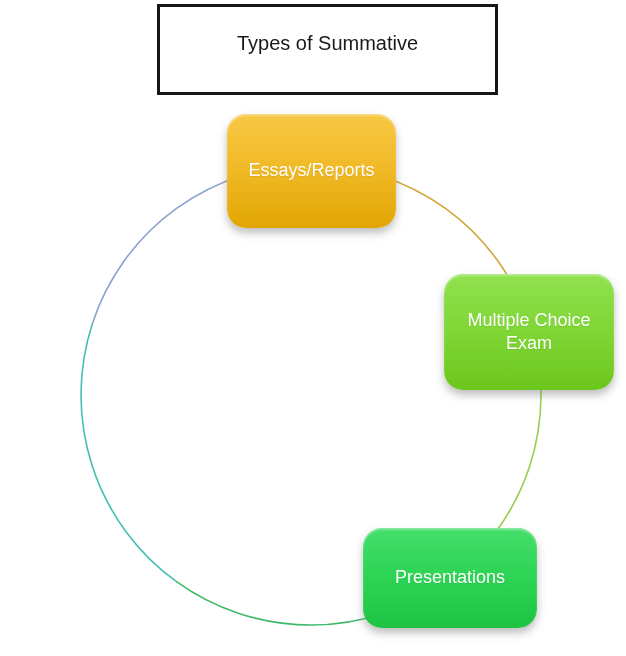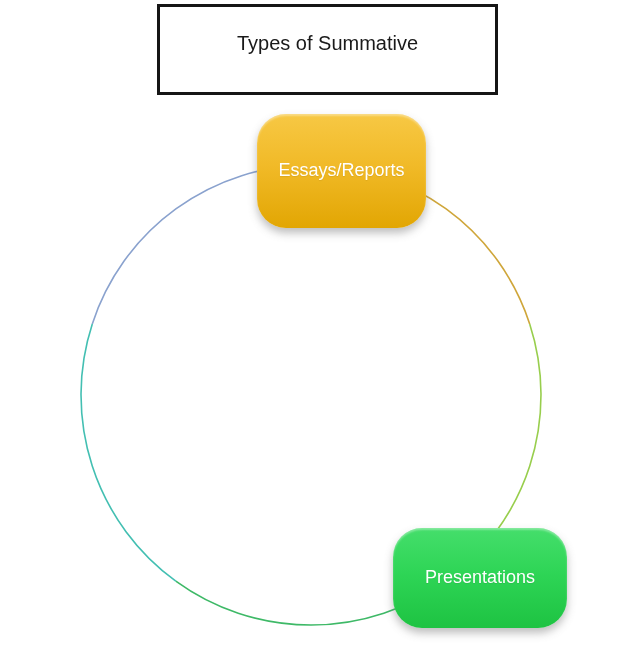--- a/index.html
+++ b/index.html
@@ -40,32 +40,31 @@
     padding-bottom: 14px;
     color: #1a1a1a;
     font-size: 20px;
     line-height: 1.5;
     text-align: center;
   }
   .node {
     position: absolute;
     z-index: 1;
     box-sizing: border-box;
-    border-radius: 29px;
+    border-radius: 19px;
     display: flex;
     align-items: center;
     justify-content: center;
     text-align: center;
     color: #ffffff;
     font-size: 18px;
     line-height: 1.3;
     padding: 4px 12px;
     box-shadow: 0 5px 9px rgba(110,110,110,0.45), inset 0 2px 2px rgba(255,255,255,0.35);
     text-shadow: 0 1px 1px rgba(0,0,0,0.08);
-    margin-left: 30px;
   }
   .node-essays {
     left: 227px; top: 114px; width: 169px; height: 114px;
     background: linear-gradient(180deg, #f7c844 0%, #f1ba28 45%, #e2a603 100%);
   }
   .node-mc {
     left: 444px; top: 274px; width: 170px; height: 116px;
     background: linear-gradient(180deg, #90e14f 0%, #80d737 45%, #6dc61c 100%);
   }
   .node-presentations {
@@ -95,20 +94,23 @@
   </svg>
 
   <div class="title-box">
     <div>Types of Summative</div>
   </div>
 
   <div class="node node-essays">
     <span>Essays/Reports</span>
   </div>
 
+  <div class="node node-mc">
+    <span>Multiple Choice Exam</span>
+  </div>
 
   <div class="node node-presentations">
     <span>Presentations</span>
   </div>
 
 
 
 </div>
 
 </body></html>

